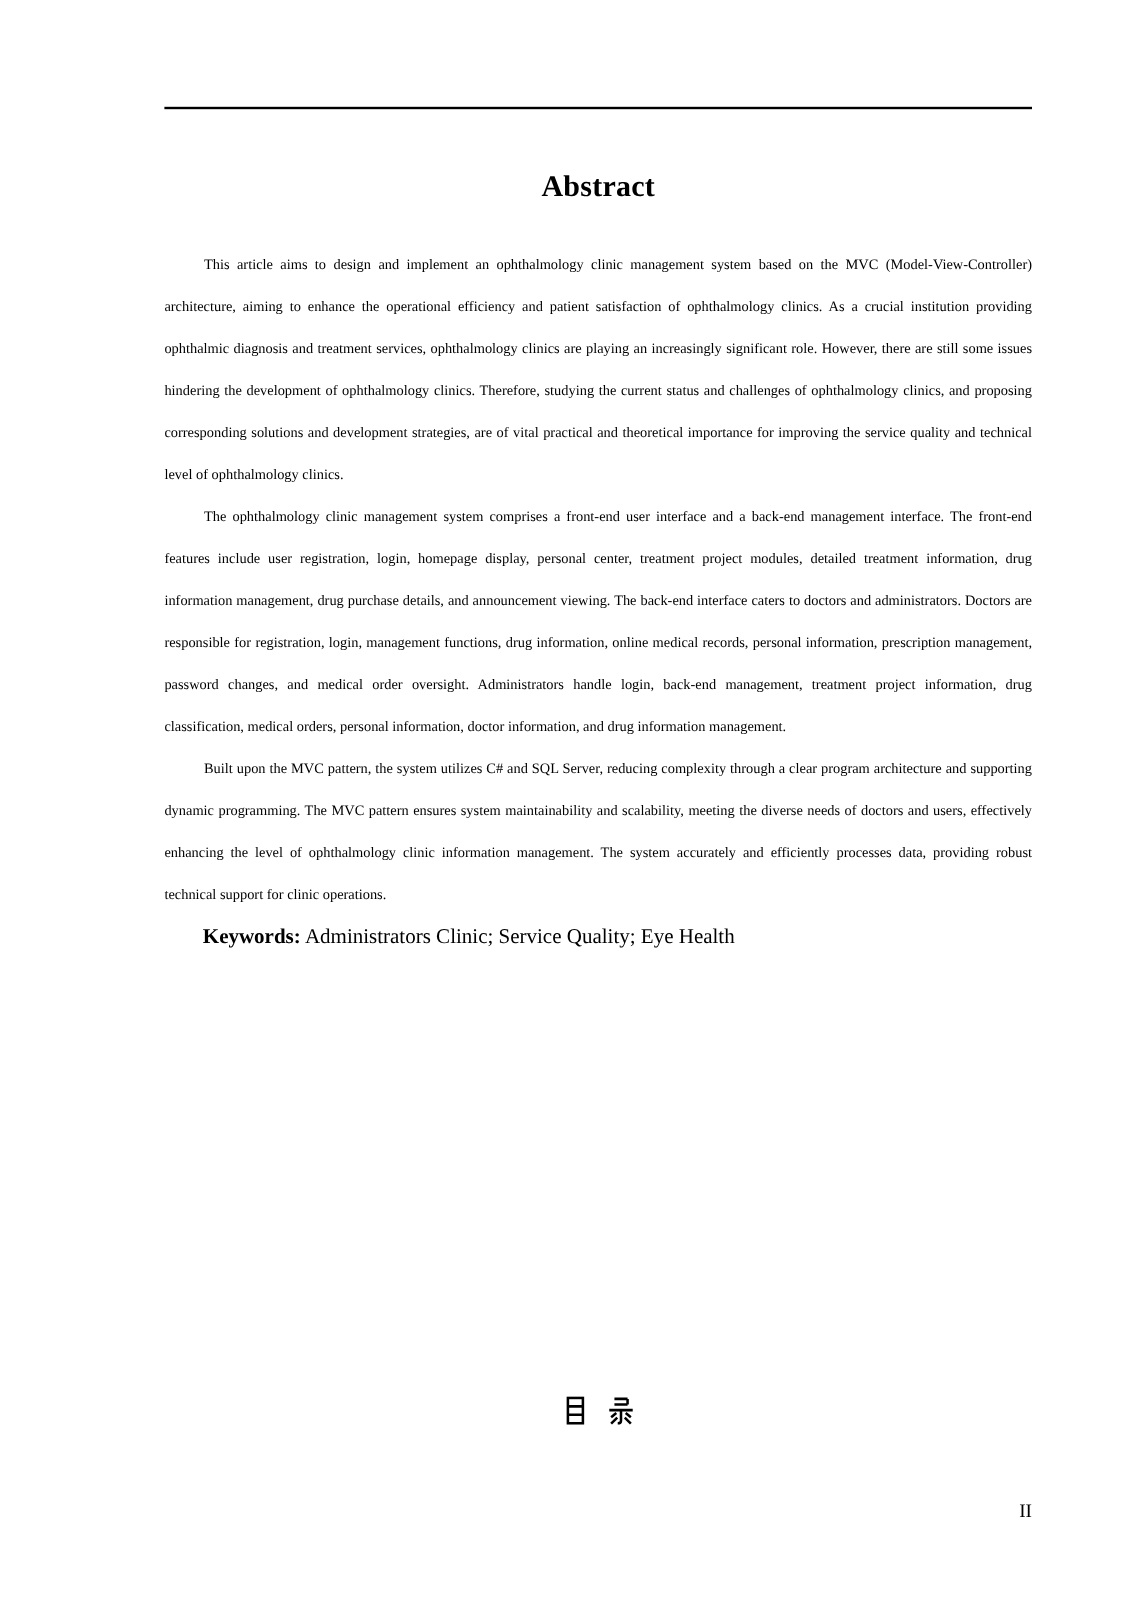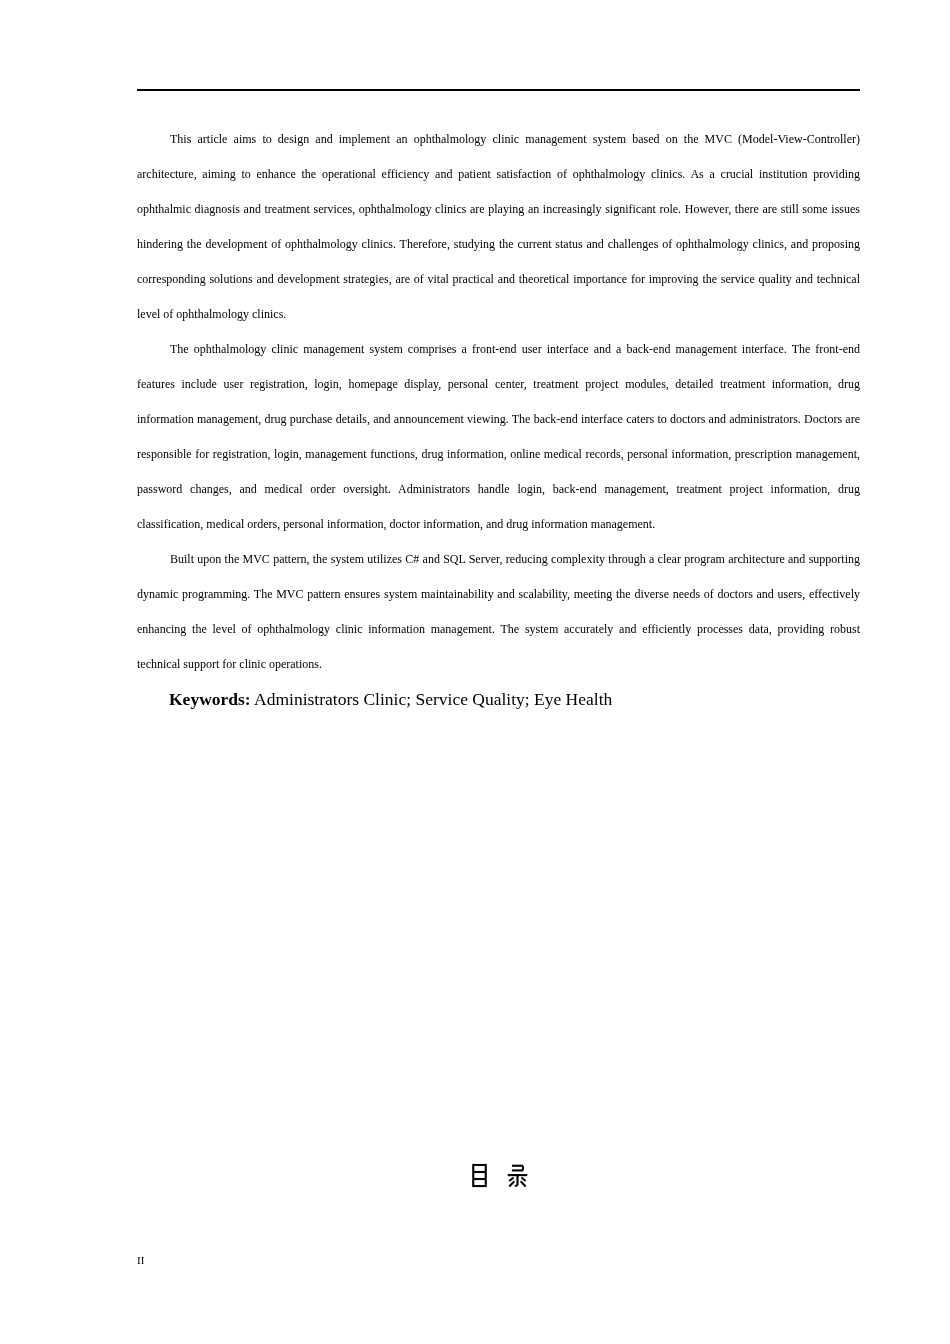--- a/index.html
+++ b/index.html
@@ -78,31 +78,32 @@
     stroke: #000000;
     fill: none;
     stroke-width: 2.7;
     stroke-linecap: butt;
   }
   .page-number {
     position: absolute;
     left: 137px;
     top: 1249px;
     width: 723px;
-    text-align: left;
-    font-size: 11px;
+    text-align: right;
+    font-size: 16px;
     line-height: 22px;
   }
 </style>
 </head>
 <body>
 
 <div class="page">
   <div class="content">
     <div class="header-rule"></div>
+    <h1 class="title">Abstract</h1>
     <p class="para first">This article aims to design and implement an ophthalmology clinic management system based on the MVC (Model-View-Controller) architecture, aiming to enhance the operational efficiency and patient satisfaction of ophthalmology clinics. As a crucial institution providing ophthalmic diagnosis and treatment services, ophthalmology clinics are playing an increasingly significant role. However, there are still some issues hindering the development of ophthalmology clinics. Therefore, studying the current status and challenges of ophthalmology clinics, and proposing corresponding solutions and development strategies, are of vital practical and theoretical importance for improving the service quality and technical level of ophthalmology clinics.</p>
     <p class="para">The ophthalmology clinic management system comprises a front-end user interface and a back-end management interface. The front-end features include user registration, login, homepage display, personal center, treatment project modules, detailed treatment information, drug information management, drug purchase details, and announcement viewing. The back-end interface caters to doctors and administrators. Doctors are responsible for registration, login, management functions, drug information, online medical records, personal information, prescription management, password changes, and medical order oversight. Administrators handle login, back-end management, treatment project information, drug classification, medical orders, personal information, doctor information, and drug information management.</p>
     <p class="para">Built upon the MVC pattern, the system utilizes C# and SQL Server, reducing complexity through a clear program architecture and supporting dynamic programming. The MVC pattern ensures system maintainability and scalability, meeting the diverse needs of doctors and users, effectively enhancing the level of ophthalmology clinic information management. The system accurately and efficiently processes data, providing robust technical support for clinic operations.</p>
     <p class="keywords"><strong>Keywords:</strong><span> Administrators Clinic; Service Quality; Eye Health</span></p>
   </div>
 
   <div class="toc-heading" role="heading" aria-level="1" aria-label="目 录">
     <svg class="cjk-glyph" width="25" height="27" viewBox="0 0 32 32" aria-hidden="true">
       <rect x="8" y="2.5" width="16" height="27"></rect>
       <line x1="8" y1="11.5" x2="24" y2="11.5"></line>

